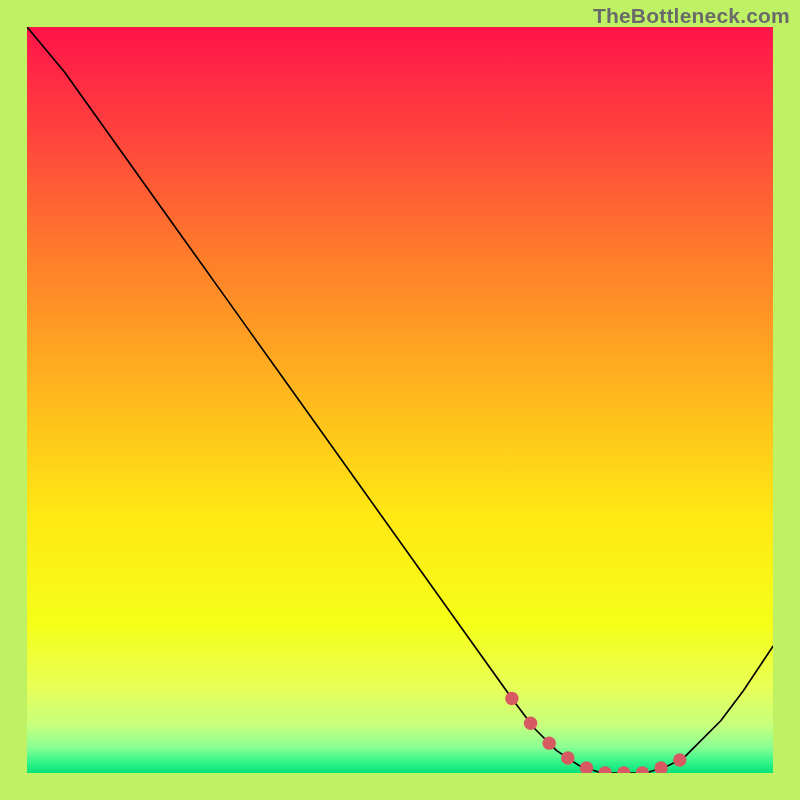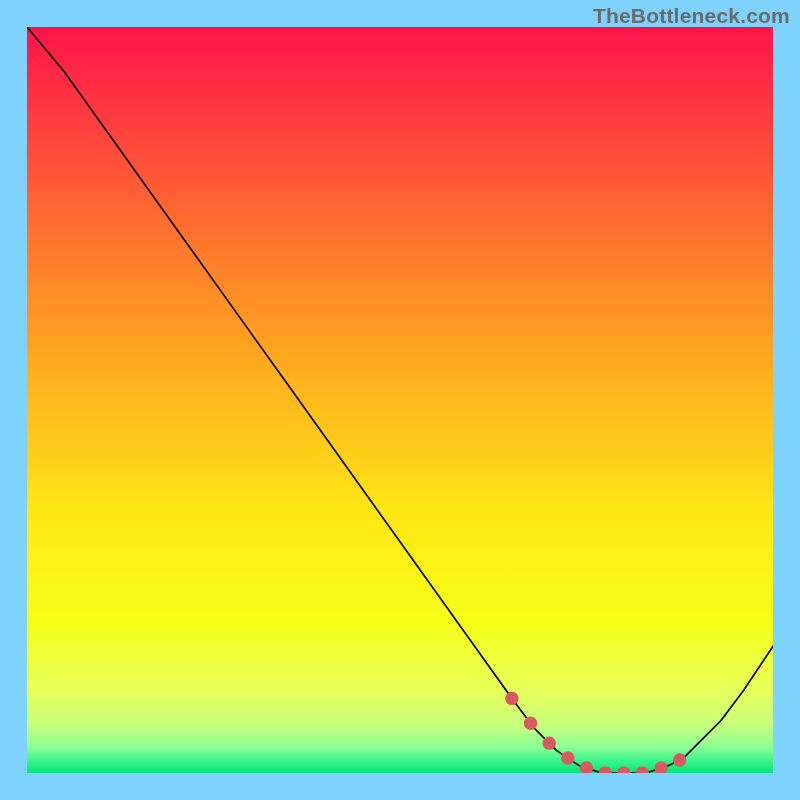--- a/index.html
+++ b/index.html
@@ -9,21 +9,21 @@
     height: 800px;
     background: #000;
     overflow: hidden;
   }
   .frame {
     position: absolute;
     left: 0;
     top: 0;
     width: 800px;
     height: 800px;
-    background: #7dd3fc;
+    background: #bef264;
   }
   .watermark {
     position: absolute;
     top: 4px;
     right: 10px;
     font-family: Arial, Helvetica, sans-serif;
     font-size: 21px;
     font-weight: 600;
     color: #6a6a6a;
     letter-spacing: 0.2px;

